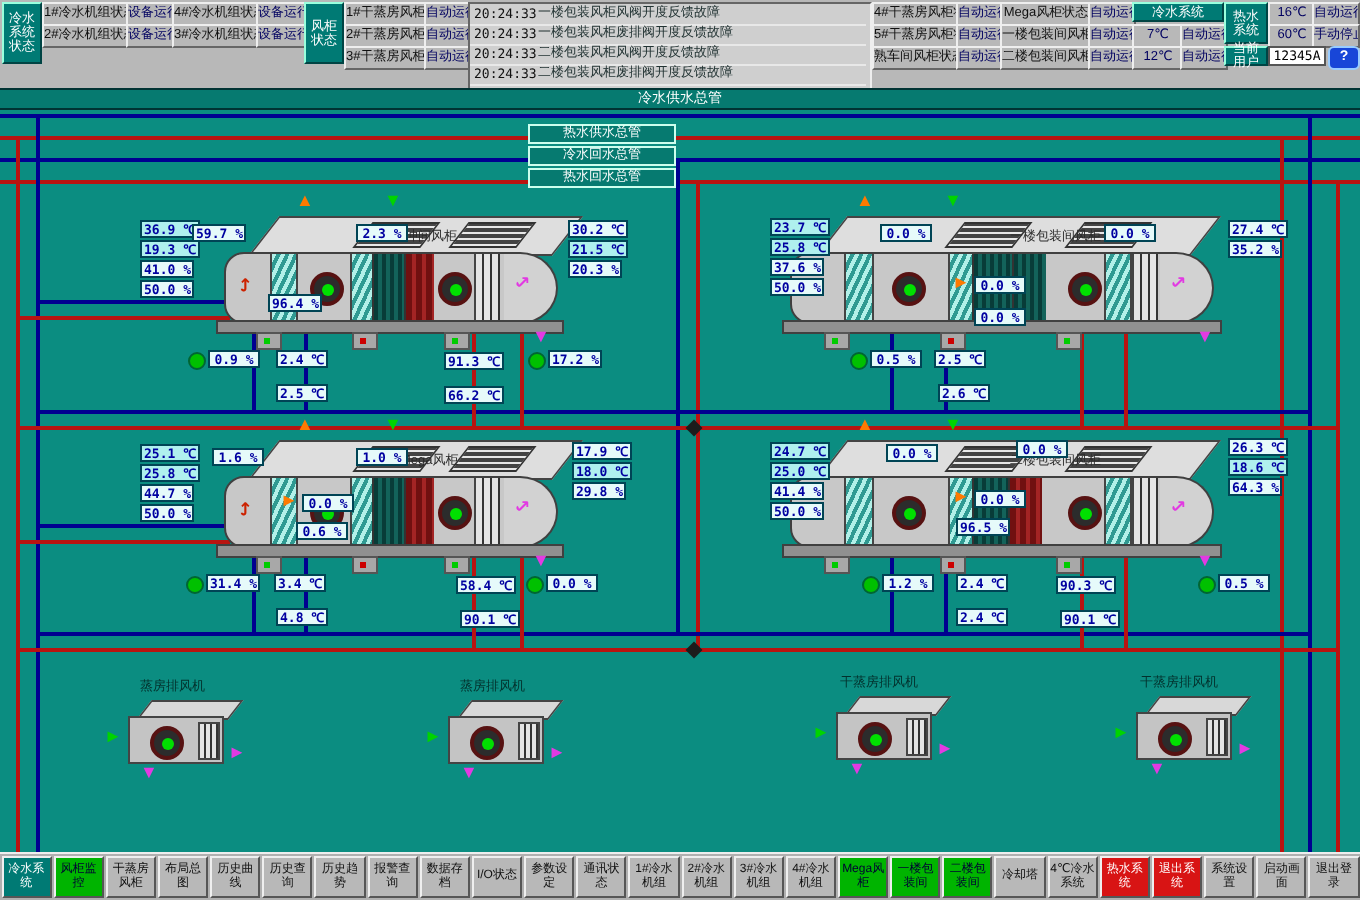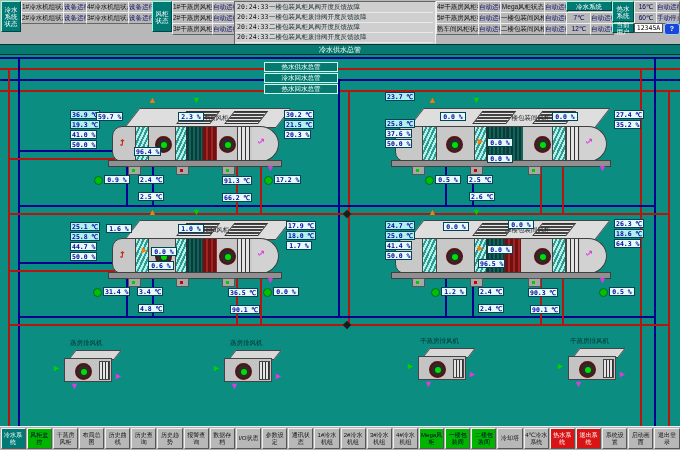--- a/index.html
+++ b/index.html
@@ -282,21 +282,21 @@
         <i style="background:#0c0"></i>
       </div>
     <div class="stub" style="left:470px;top:166px">
         <i style="background:#c00"></i>
       </div>
     <div class="stub" style="left:528px;top:166px">
         <i style="background:#0c0"></i>
       </div>
     <span class="arrow a-mg" style="left:598px;top:164px">▼</span>
   </div>
-  <div class="vb cy" style="left:385px;top:92px">23.7 ℃</div>
+  <div class="vb cy" style="left:385px;top:109px">23.7 ℃</div>
   <div class="vb cy" style="left:385px;top:119px">25.8 ℃</div>
   <div class="vb" style="left:385px;top:129px">37.6 %</div>
   <div class="vb" style="left:385px;top:139px">50.0 %</div>
   <div class="vb" style="left:440px;top:112px">0.0 %</div>
   <div class="vb" style="left:552px;top:112px">0.0 %</div>
   <span class="arrow a-or" style="left:476px;top:137px">►</span>
   <div class="vb" style="left:487px;top:138px">0.0 %</div>
   <div class="vb" style="left:487px;top:154px">0.0 %</div>
   <div class="vb" style="left:614px;top:110px">27.4 ℃</div>
   <div class="vb" style="left:614px;top:120px">35.2 %</div>
@@ -342,26 +342,26 @@
   <div class="vb cy" style="left:70px;top:232px">25.8 ℃</div>
   <div class="vb" style="left:70px;top:242px">44.7 %</div>
   <div class="vb" style="left:70px;top:252px">50.0 %</div>
   <div class="vb" style="left:106px;top:224px">1.6 %</div>
   <div class="vb" style="left:178px;top:224px">1.0 %</div>
   <span class="arrow a-or" style="left:140px;top:246px">►</span>
   <div class="vb" style="left:151px;top:247px">0.0 %</div>
   <div class="vb" style="left:148px;top:261px">0.6 %</div>
   <div class="vb" style="left:286px;top:221px">17.9 ℃</div>
   <div class="vb cy" style="left:286px;top:231px">18.0 ℃</div>
-  <div class="vb" style="left:286px;top:241px">1.7 %</div>
+  <div class="vb" style="left:286px;top:241px">29.8 %</div>
   <div class="gv" style="left:93px;top:288px"></div>
   <div class="vb" style="left:103px;top:287px">31.4 %</div>
   <div class="vb" style="left:137px;top:287px">3.4 ℃</div>
   <div class="vb" style="left:138px;top:304px">4.8 ℃</div>
-  <div class="vb" style="left:228px;top:288px">36.5 ℃</div>
+  <div class="vb" style="left:228px;top:288px">58.4 ℃</div>
   <div class="gv" style="left:263px;top:288px"></div>
   <div class="vb" style="left:273px;top:287px">0.0 %</div>
   <div class="vb" style="left:230px;top:305px">90.1 ℃</div>
 
   <div class="ahu">
     <div class="ahu-topface" style="left:408px;top:220px;width:185px;height:18px">
       <div class="grille" style="left:60px"></div>
       <div class="grille" style="left:120px"></div>
     </div>
     <div class="ahu-front" style="left:395px;top:238px;width:185px;height:34px">

